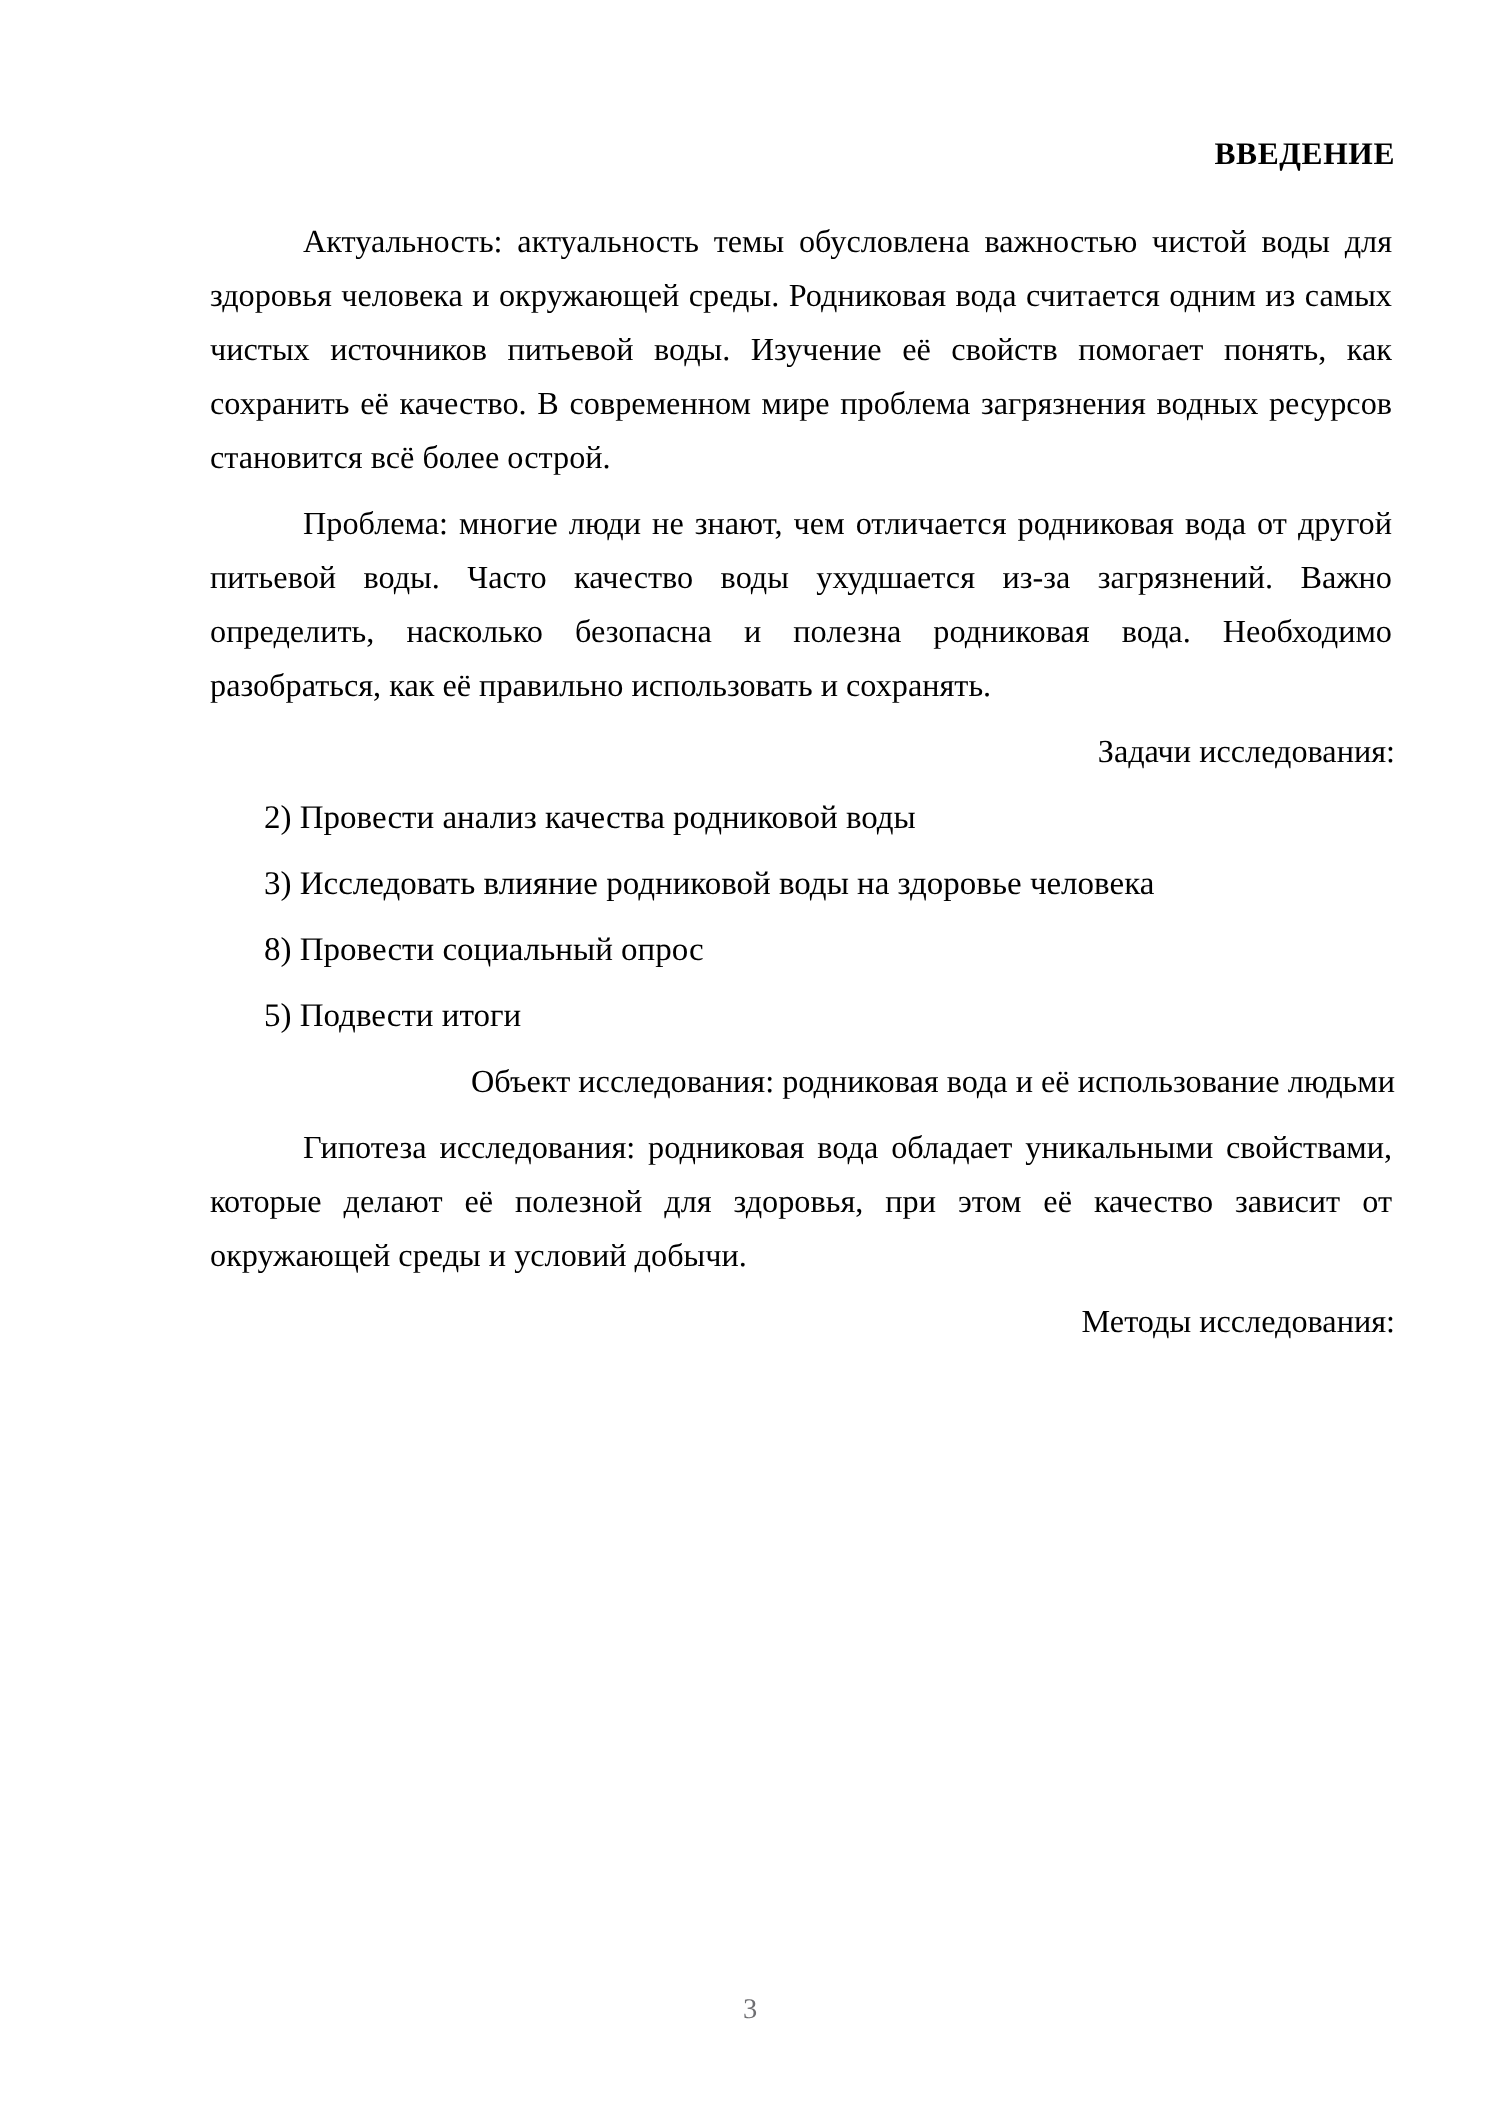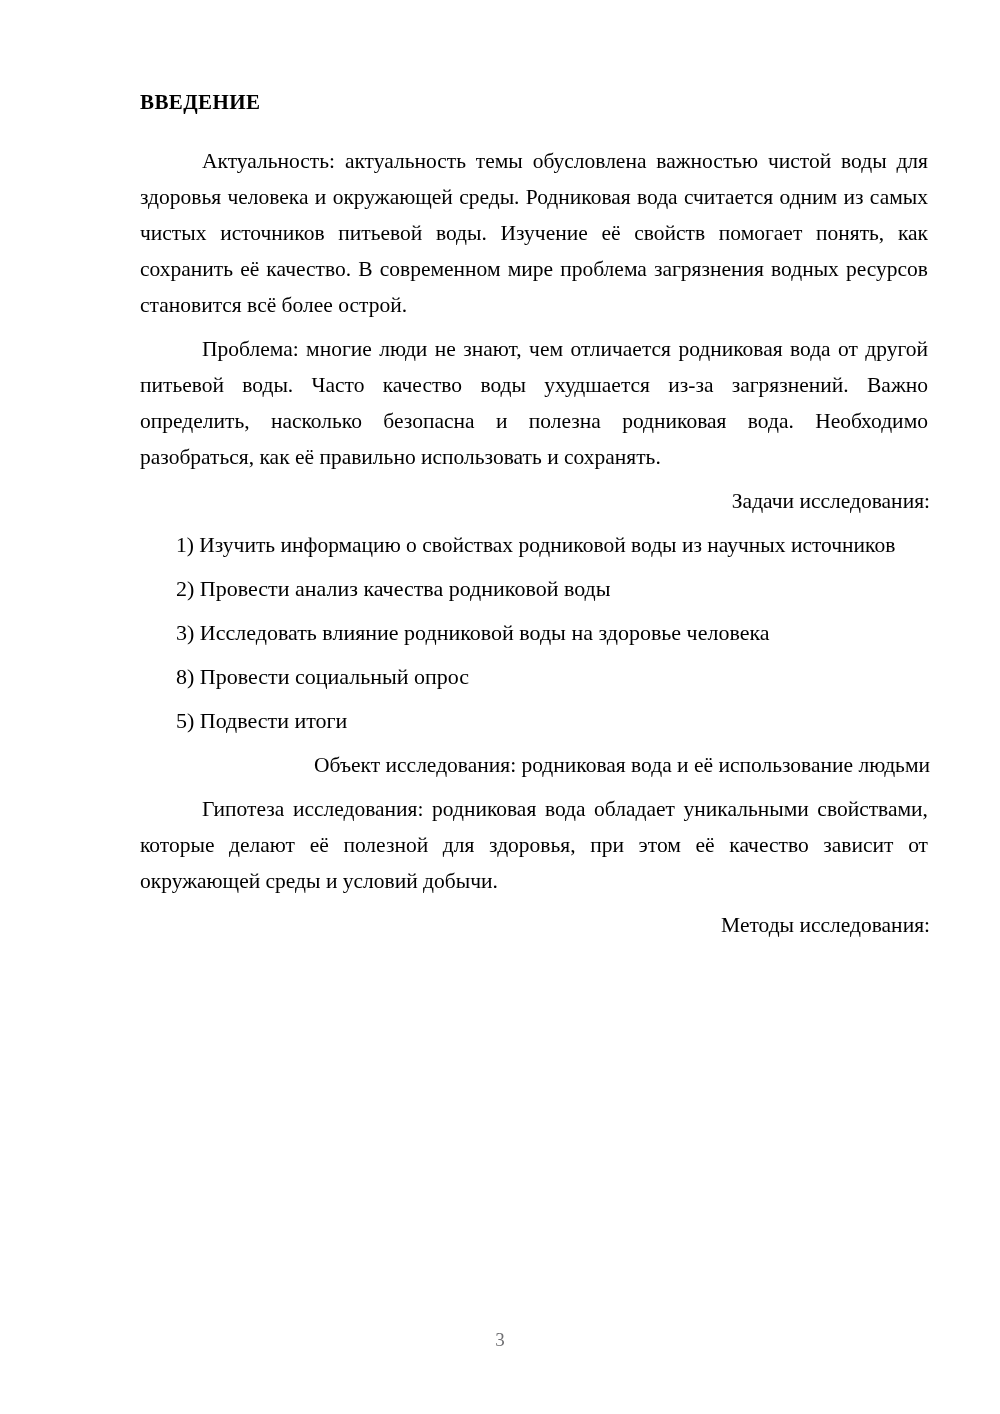--- a/index.html
+++ b/index.html
@@ -28,21 +28,21 @@
   .content {
     position: absolute;
     left: 140px;
     top: 88px;
     width: 790px;
   }
 
   .doc-title {
     font-size: 21px;
     font-weight: bold;
-    text-align: left;
+    text-align: right;
     letter-spacing: 0.4px;
     line-height: 1.4;
     margin: 0 0 26px 0;
   }
 
   
   .para {
     font-size: 21.5px;
     line-height: 36px;
     text-align: justify;
@@ -99,21 +99,20 @@
 
     <h1 class="doc-title">ВВЕДЕНИЕ</h1>
 
     <p class="para">Актуальность: актуальность темы обусловлена важностью чистой воды для здоровья человека и окружающей среды. Родниковая вода считается одним из самых чистых источников питьевой воды. Изучение её свойств помогает понять, как сохранить её качество. В современном мире проблема загрязнения водных ресурсов становится всё более острой.</p>
 
     <p class="para">Проблема: многие люди не знают, чем отличается родниковая вода от другой питьевой воды. Часто качество воды ухудшается из-за загрязнений. Важно определить, насколько безопасна и полезна родниковая вода. Необходимо разобраться, как её правильно использовать и сохранять.</p>
 
 
     <p class="para-single">Задачи исследования:</p>
 
-    <p class="list-item">1) Изучить информацию о свойствах родниковой воды из научных источников</p>
 
     <p class="list-item-single">2) Провести анализ качества родниковой воды</p>
 
     <p class="list-item-single">3) Исследовать влияние родниковой воды на здоровье человека</p>
 
     <p class="list-item-single">8) Провести социальный опрос</p>
 
     <p class="list-item-single">5) Подвести итоги</p>
 
     <p class="para-single">Объект исследования: родниковая вода и её использование людьми</p>

